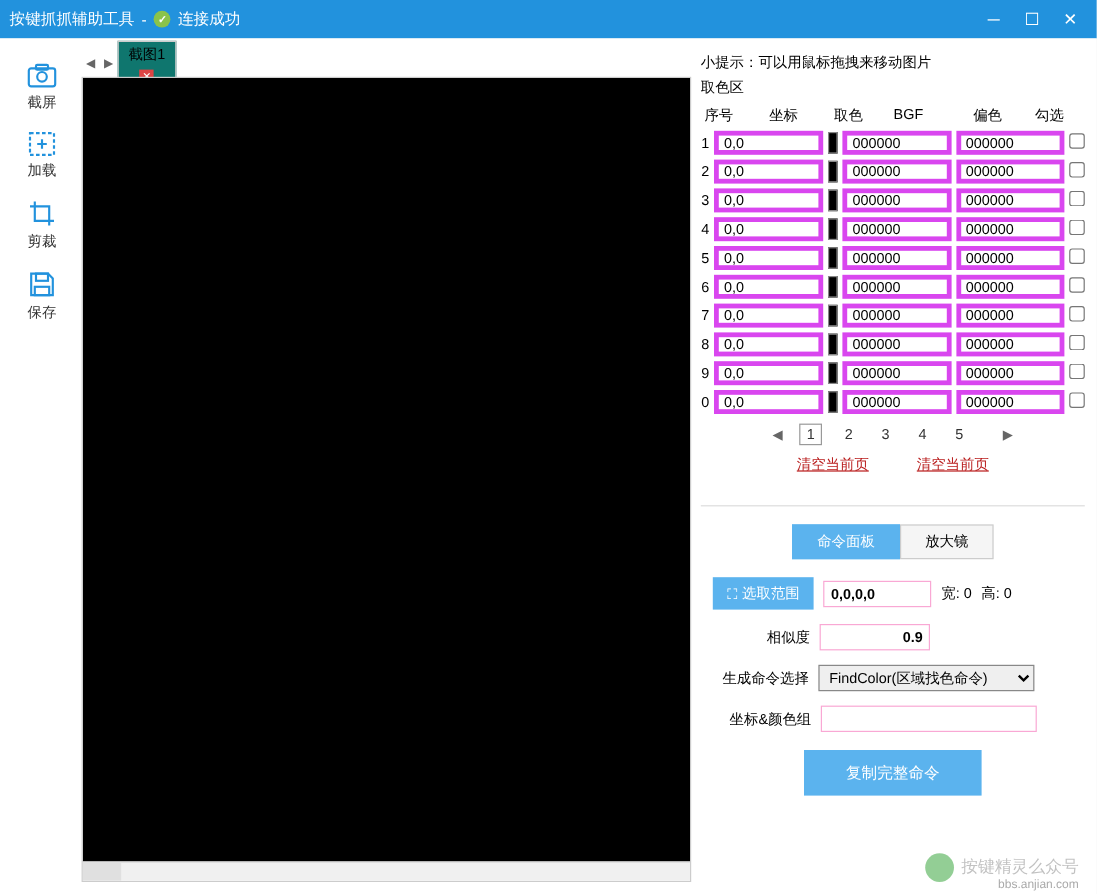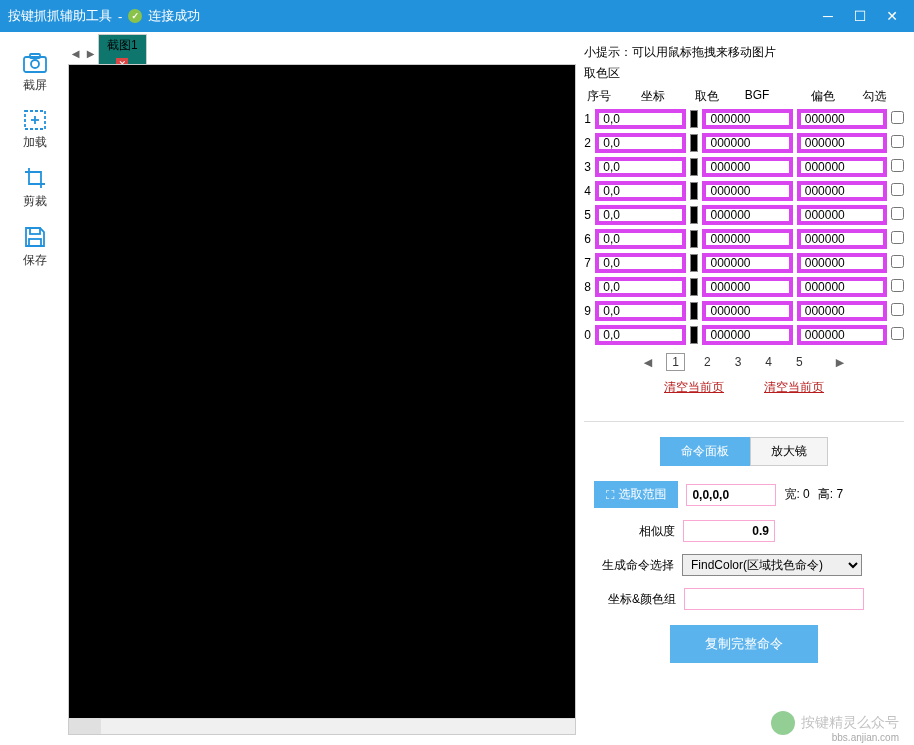--- a/index.html
+++ b/index.html
@@ -264,21 +264,21 @@
         <div class="tab-btn">放大镜</div>
       </div>
 
       <div class="form-row">
         <button class="range-btn">
           <span>⛶</span>
           <span>选取范围</span>
         </button>
         <input class="form-input" style="width: 90px;" value="0,0,0,0">
         <span class="wh-label">宽: 0</span>
-        <span class="wh-label">高: 7</span>
+        <span class="wh-label">高: 0</span>
       </div>
 
       <div class="form-row" style="padding-left:55px">
         <span class="form-label">相似度</span>
         <input class="form-input" style="width: 92px; text-align: right;" value="0.9">
       </div>
 
       <div class="form-row" style="padding-left:18px">
         <span class="form-label">生成命令选择</span>
         <select class="form-select">

